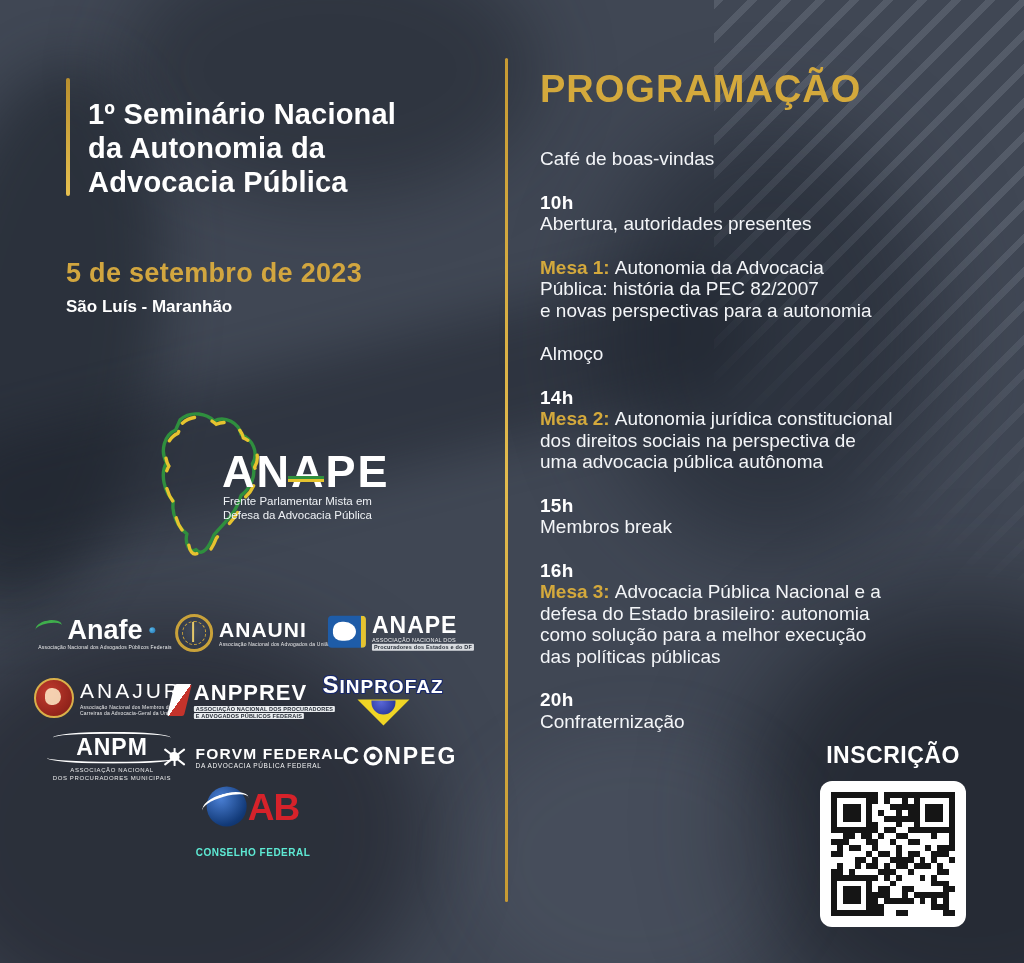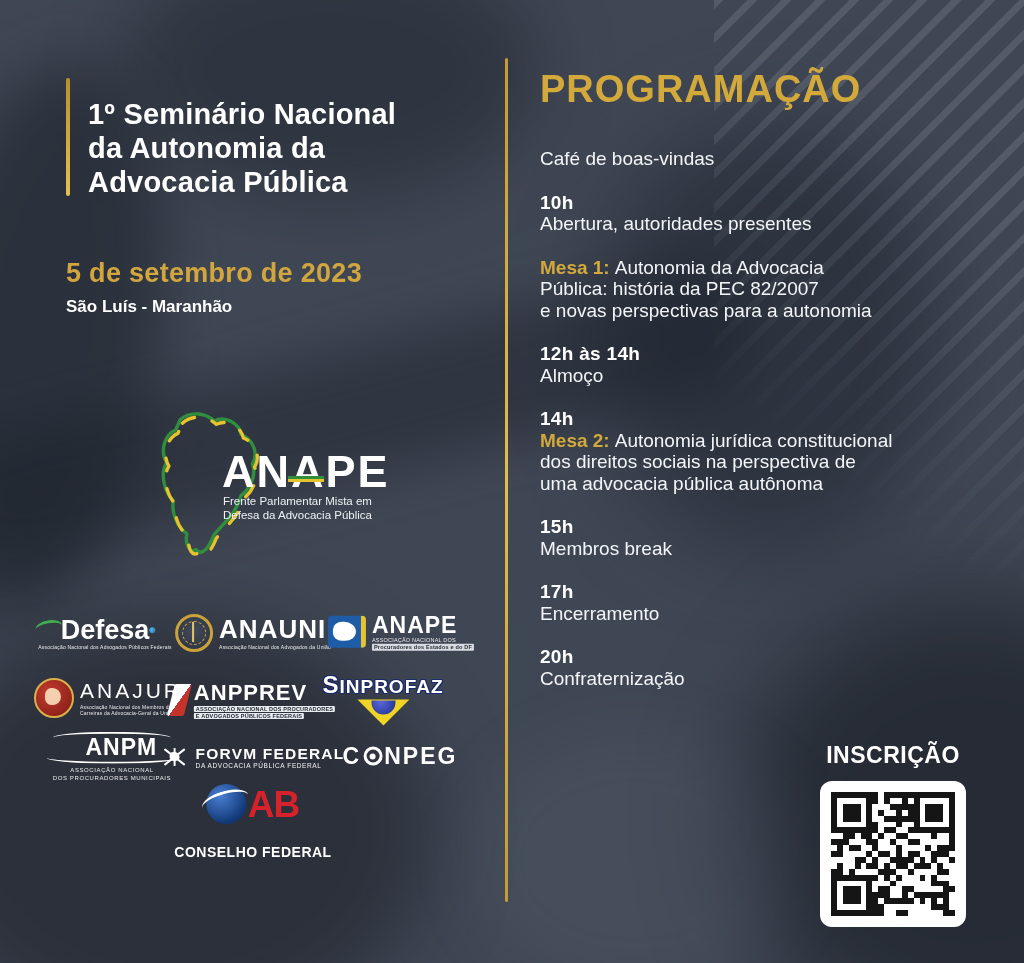--- a/index.html
+++ b/index.html
@@ -50,21 +50,21 @@
   .anafe-name{font-size:27px;font-weight:700;position:relative;line-height:1;}
   .anafe-name::before{content:"";position:absolute;left:-3px;top:3px;width:27px;height:12px;
     border-top:3px solid #3fae4c;border-radius:50%;transform:rotate(-10deg);}
   .anafe-name::after{content:"";position:absolute;right:16px;top:10px;width:6px;height:6px;border-radius:50%;
     background:radial-gradient(circle at 35% 35%,#58b7e8,#1f6fae);}
   
   .anauni-emblem{width:32px;height:32px;border-radius:50%;border:3px solid #c9a23a;flex:none;
     background:radial-gradient(circle at 50% 40%,#424a5a,#2b3240);position:relative;}
   .anauni-emblem::after{content:"";position:absolute;inset:4px;border:1px dashed #c9a23a;border-radius:50%;}
   .anauni-emblem::before{content:"";position:absolute;left:14px;top:5px;width:2px;height:20px;background:#e4c76a;}
-  .anauni-name{font-size:26px;font-weight:700;letter-spacing:1px;line-height:1.1;}
+  .anauni-name{font-size:21px;font-weight:700;letter-spacing:1px;line-height:1.1;}
   
   .anape-box{width:38px;height:32px;border-radius:4px;background:#1e5ca8;position:relative;flex:none;overflow:hidden;}
   .anape-box::before{content:"";position:absolute;left:5px;top:6px;width:23px;height:19px;background:#fff;
     border-radius:46% 60% 55% 45%;}
   .anape-box::after{content:"";position:absolute;right:0;top:0;width:5px;height:100%;background:#e6c32f;}
   .anape-name{font-size:23px;font-weight:800;letter-spacing:1px;line-height:1.05;}
   .anape-sub2{background:#e9ecef;color:#1c232e;font-weight:700;padding:0 2px;border-radius:1px;}
   
   .anajur-emblem{width:36px;height:36px;border-radius:50%;flex:none;position:relative;
     background:radial-gradient(circle at 35% 35%,#c23b2e,#7e1a14);border:2px solid #d9b04a;}
@@ -78,21 +78,21 @@
   .anpprev-sub{font-size:5.5px;background:#e9ecef;color:#1c232e;font-weight:700;padding:0 2px;margin-top:1px;border-radius:1px;letter-spacing:.2px;}
   
   .sin-name{font-size:19px;font-weight:800;letter-spacing:1px;
     text-shadow:-1px -1px 0 #1a2a6c,1px -1px 0 #1a2a6c,-1px 1px 0 #1a2a6c,1px 1px 0 #1a2a6c;}
   .sin-name::first-letter{font-size:24px;}
   .sin-tri{position:relative;width:0;height:0;margin:1px auto 0;
     border-left:26px solid transparent;border-right:26px solid transparent;border-top:26px solid #f0d525;}
   .sin-tri::after{content:"";position:absolute;left:-12px;top:-25px;width:24px;height:14px;
     background:radial-gradient(circle at 40% 10%,#5a67d8,#1b2a8a);border-radius:0 0 24px 24px;}
   
-  .anpm-name{font-size:23px;font-weight:800;letter-spacing:1px;line-height:1;position:relative;padding:4px 14px;text-align:right;}
+  .anpm-name{font-size:23px;font-weight:800;letter-spacing:1px;line-height:1;position:relative;padding:4px 14px;}
   .anpm-name::before{content:"";position:absolute;left:0;top:0;width:100%;height:10px;border-top:2px solid #fff;border-radius:50%;}
   .anpm-name::after{content:"";position:absolute;left:-6px;bottom:-1px;width:112%;height:10px;border-bottom:2px solid #fff;border-radius:50%;}
   .anpm .logo-sub{font-size:6px;letter-spacing:.6px;margin-top:4px;}
   
   .forum-emblem{width:30px;height:34px;position:relative;flex:none;}
   .forum-emblem i{position:absolute;left:2px;top:16px;width:26px;height:2px;background:#fff;border-radius:1px;}
   .forum-emblem i:nth-child(1){transform:rotate(38deg);}
   .forum-emblem i:nth-child(2){transform:rotate(-38deg);}
   .forum-emblem i:nth-child(3){transform:rotate(90deg) scaleX(.7);}
   .forum-emblem::after{content:"";position:absolute;left:10px;top:12px;width:10px;height:9px;background:#fff;border-radius:45% 60% 50% 50%;}
@@ -102,21 +102,21 @@
   .conpeg-name{font-size:23px;font-weight:800;letter-spacing:2px;display:flex;align-items:center;}
   .conpeg-o{display:inline-block;width:13px;height:13px;border:3px solid #fff;border-radius:50%;margin:0 2px;position:relative;}
   .conpeg-o::after{content:"";position:absolute;left:3.5px;top:3.5px;width:6px;height:6px;background:#fff;border-radius:50%;}
   
   .oab-row{display:flex;align-items:center;justify-content:center;}
   .oab-globe{width:40px;height:40px;border-radius:50%;position:relative;flex:none;
     background:radial-gradient(circle at 35% 30%,#4a7fd4,#123a78 70%,#0b2a5a);}
   .oab-globe::after{content:"";position:absolute;left:-5px;top:7px;width:48px;height:18px;
     border-top:3px solid #fff;border-radius:50%;transform:rotate(-16deg);}
   .oab-ab{color:#d6222a;font-size:37px;font-weight:800;letter-spacing:-1px;line-height:1;margin-left:1px;}
-  .oab-sub{color:#ffffff;font-size:14px;font-weight:800;letter-spacing:.5px;margin-top:20px;}
+  .oab-sub{color:#5eead4;font-size:10px;font-weight:800;letter-spacing:.5px;margin-top:20px;}
   
   .divider{position:absolute;left:505px;top:58px;width:3px;height:844px;
     background:linear-gradient(#c79a33,#e3bb4e 50%,#c79a33);border-radius:2px;}
   .prog-heading{position:absolute;left:540px;top:68px;color:#d4a93c;font-size:38px;font-weight:800;letter-spacing:1px;}
   .schedule{position:absolute;left:540px;top:148px;width:470px;}
   .item{margin-bottom:22px;font-size:19px;line-height:21.5px;color:#f3f5f8;}
   .time{font-weight:800;color:#fff;letter-spacing:.3px;}
   .mesa{font-weight:800;color:#d4a93c;}
   .mesa:not(:empty){margin-right:5px;}
   .desc{white-space:pre-line;}
@@ -157,21 +157,21 @@
   <div class="fpap-name">ANAPE</div>
   <div class="fpap-under">
       <i></i>
       <i></i>
     </div>
   <div class="fpap-sub">Frente Parlamentar Mista em
 Defesa da Advocacia Pública</div>
 </div>
 
 <div class="logo" style="left:105px;top:634px">
-  <div class="anafe-name">Defesa</div>
+  <div class="anafe-name">Anafe</div>
   <div class="logo-sub" style="font-size:5px">Associação Nacional dos Advogados Públicos Federais</div>
 </div>
 
 <div class="logo" style="left:253px;top:633px">
   <div class="hrow">
     <span class="anauni-emblem"></span>
     <span class="vcol">
       <span class="anauni-name">ANAUNI</span>
       <span class="logo-sub" style="font-size:5px">Associação Nacional dos Advogados da União</span>
     </span>
@@ -263,36 +263,38 @@
   <div class="item">
     <div class="time">10h</div>
     <div><span class="mesa"></span><span class="desc">Abertura, autoridades presentes</span></div>
   </div>
   <div class="item">
     <div><span class="mesa">Mesa 1:</span><span class="desc">Autonomia da Advocacia
 Pública: história da PEC 82/2007
 e novas perspectivas para a autonomia</span></div>
   </div>
   <div class="item">
-    <div class="time">12h às 14h</div>
     <div><span class="mesa"></span><span class="desc">Almoço</span></div>
   </div>
   <div class="item">
     <div class="time">14h</div>
     <div><span class="mesa">Mesa 2:</span><span class="desc">Autonomia jurídica constitucional
 dos direitos sociais na perspectiva de
 uma advocacia pública autônoma</span></div>
   </div>
   <div class="item">
     <div class="time">15h</div>
     <div><span class="mesa"></span><span class="desc">Membros break</span></div>
   </div>
   <div class="item">
-    <div class="time">17h</div>
-    <div><span class="mesa"></span><span class="desc">Encerramento</span></div>
+    <div class="time">16h</div>
+    <div><span class="mesa">Mesa 3:</span><span class="desc">Advocacia Pública Nacional e a
+defesa do Estado brasileiro: autonomia
+como solução para a melhor execução
+das políticas públicas</span></div>
   </div>
   <div class="item">
     <div class="time">20h</div>
     <div><span class="mesa"></span><span class="desc">Confraternização</span></div>
   </div>
 </div>
 
 <div class="inscricao">INSCRIÇÃO</div>
 <div class="qr">
   <div class="qr-grid">

